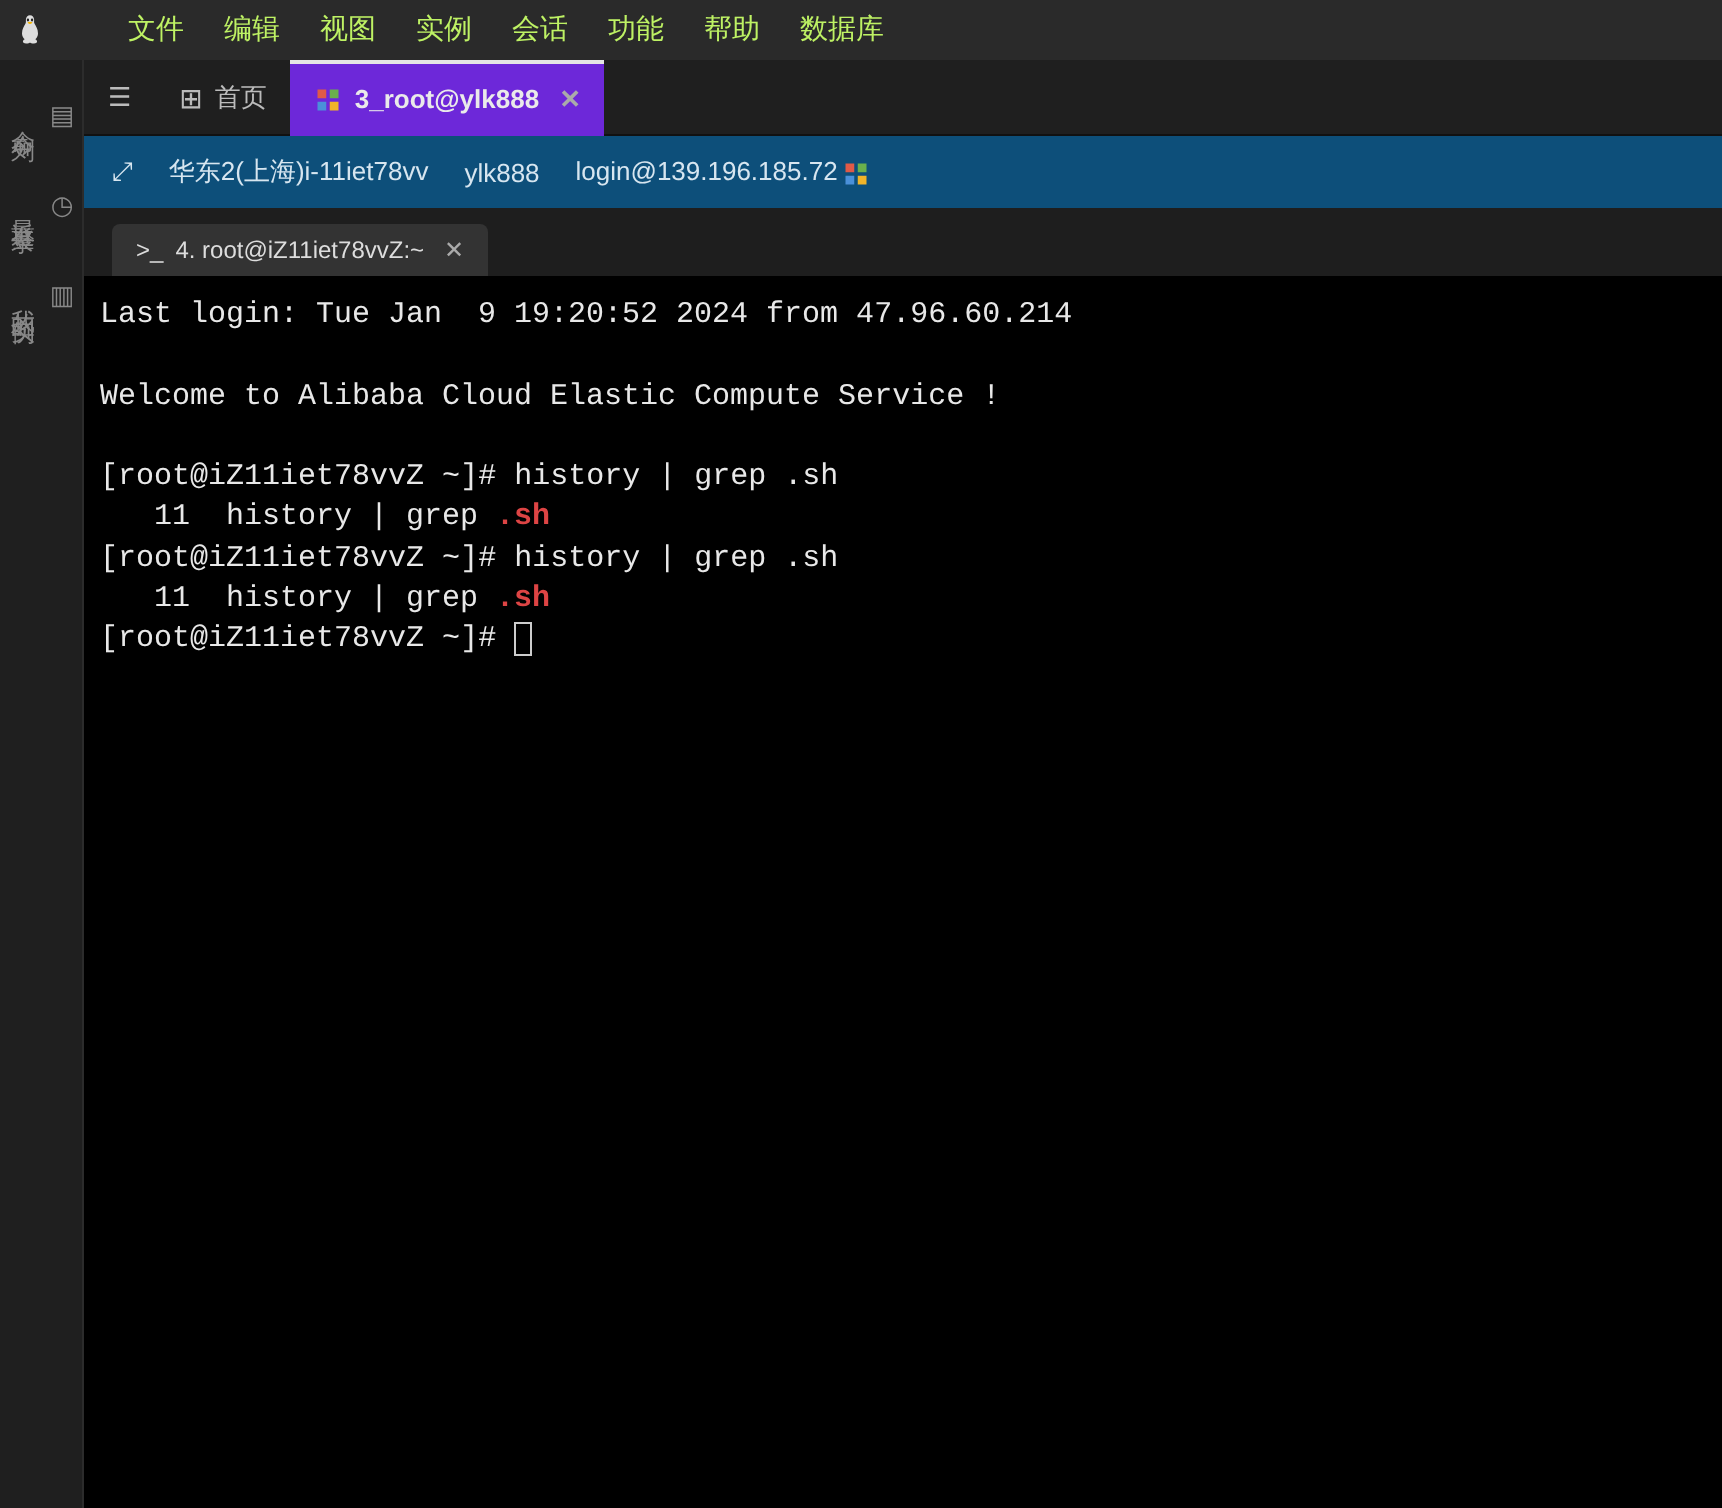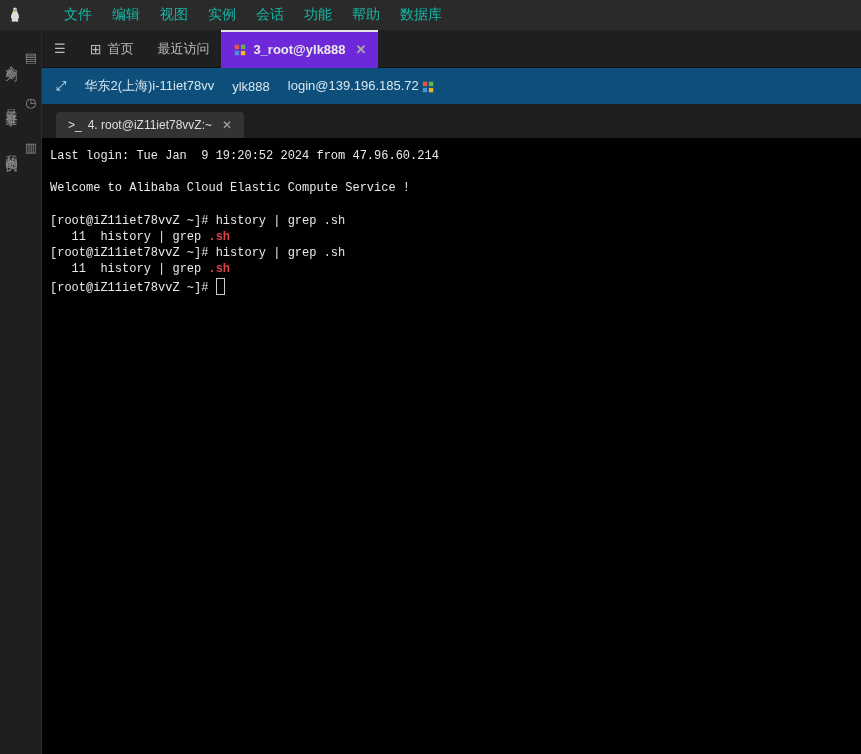--- a/index.html
+++ b/index.html
@@ -19,21 +19,21 @@
   align-items: center;
   padding-left: 8px;
 }
 .tux-icon { width: 14px; height: 16px; display: block; }
 .menu-bar {
   position: absolute;
   top: 6px; left: 64px;
   display: flex;
   gap: 20px;
   font-size: 14px;
-  color: #14b8a6;
+  color: #bef264;
 }
 .menu-bar span { cursor: pointer; }
 .body-row { display: flex; flex: 1; min-height: 0; }
 .left-rail {
   width: 42px;
   background: #1f1f1f;
   border-right: 1px solid #2c2c2c;
   display: flex;
   flex-direction: column;
   align-items: center;
@@ -108,21 +108,21 @@
   align-items: center;
   gap: 6px;
   cursor: pointer;
 }
 .term-tab .close-x { color: #aaa; font-size: 12px; margin-left: 4px; }
 .terminal {
   flex: 1;
   background: #000;
   color: #e6e6e6;
   font-family: "Consolas", "Courier New", monospace;
-  font-size: 12px;
+  font-size: 15px;
   line-height: 1.35;
   padding: 10px 8px;
   white-space: pre;
   overflow: hidden;
 }
 .t-white { color: #e8e8e8; }
 .t-red { color: #d44; font-weight: bold; }
 .cursor-block {
   display: inline-block;
   width: 9px; height: 17px;
@@ -169,23 +169,20 @@
     </div>
   </div>
 
   <div class="main-col">
     <div class="tab-strip">
       <div class="tbtn hamburger">☰</div>
       <div class="tbtn">
         <span class="grid-icon">⊞</span>
         <span>首页</span>
       </div>
-      <div class="tbtn">
-        <span>最近访问</span>
-      </div>
       <div class="tbtn tab-active">
         <svg class="puzzle-svg" viewBox="0 0 16 16">
           <rect x="2" y="2" width="5" height="5" fill="#e05a47"></rect>
           <rect x="9" y="2" width="5" height="5" fill="#6ab04c"></rect>
           <rect x="2" y="9" width="5" height="5" fill="#4a90d9"></rect>
           <rect x="9" y="9" width="5" height="5" fill="#f0b429"></rect>
         </svg>
         <span>3_root@ylk888</span>
         <span class="close-x">✕</span>
       </div>

